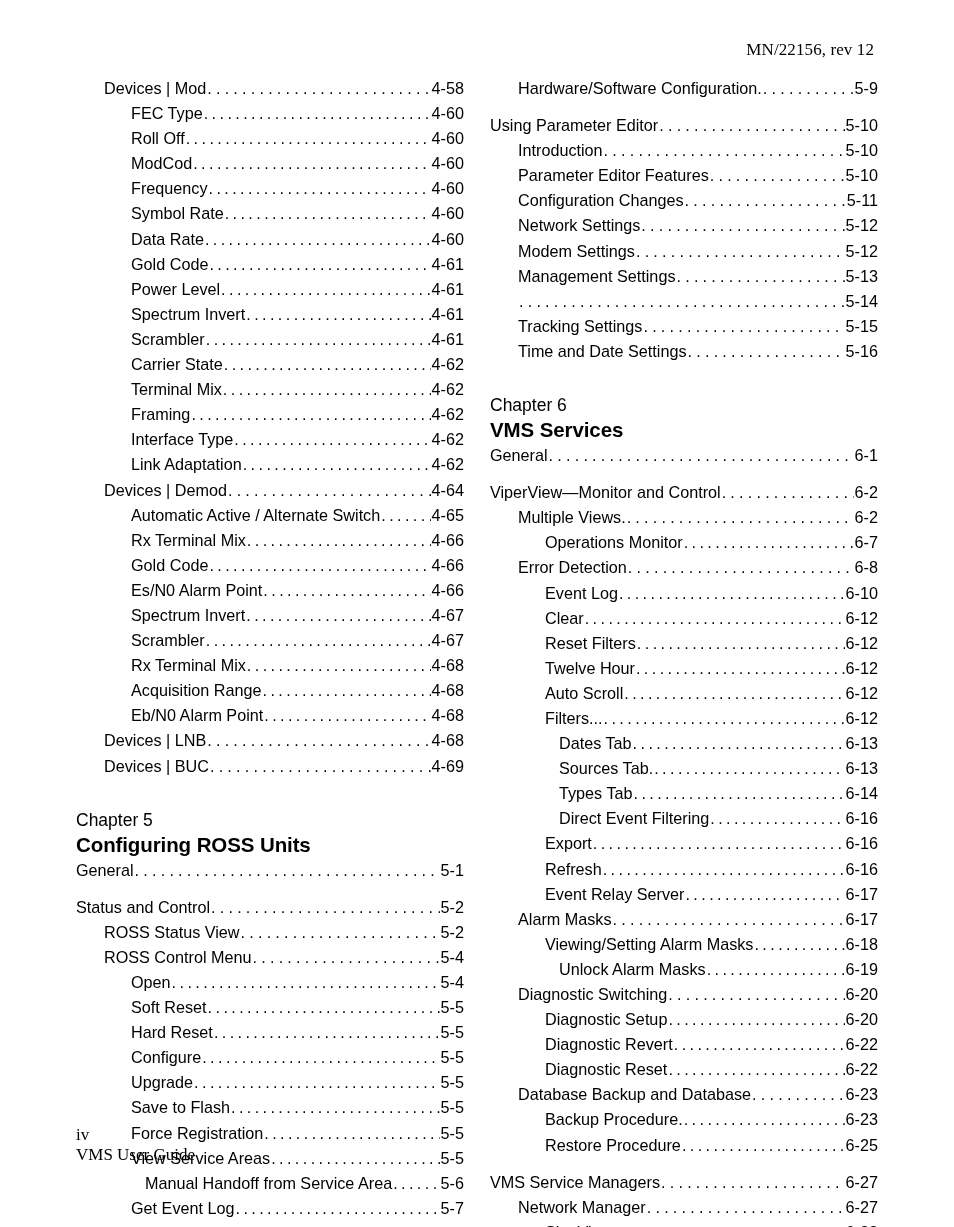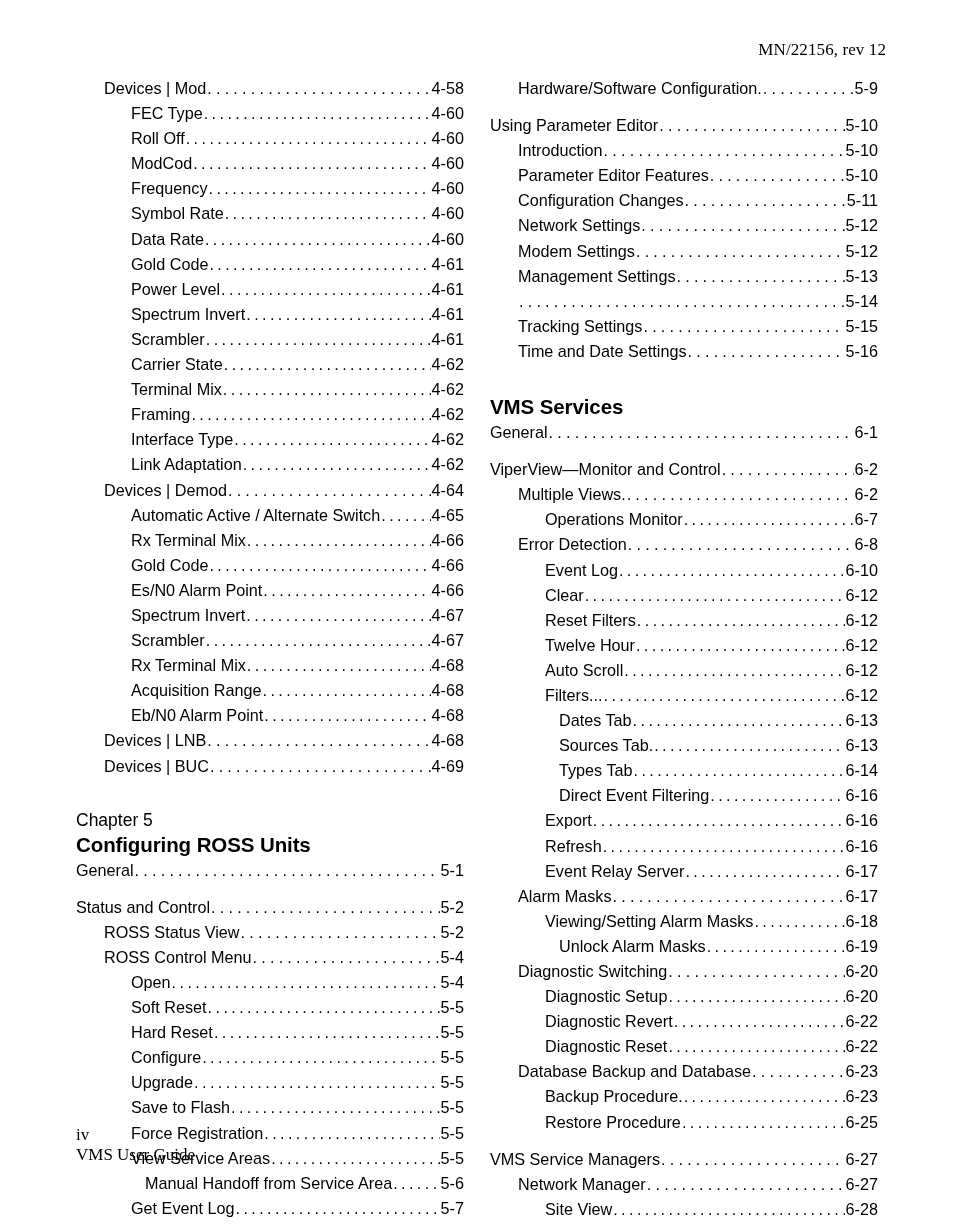--- a/index.html
+++ b/index.html
@@ -16,21 +16,21 @@
     overflow: hidden;
   }
   .page {
     position: absolute;
     inset: 0;
   }
   
   .running-head {
     position: absolute;
     top: 40px;
-    right: 68px;
+    right: 80px;
     font-family: "Liberation Serif", serif;
     font-size: 17px;
     letter-spacing: 0.1px;
     white-space: nowrap;
   }
   
   .columns {
     position: absolute;
     top: 76px;
     left: 0;
@@ -397,20 +397,21 @@
             <span class="leader">........................................................................</span>
             <span class="pageno">5-15</span>
           </div>
           <div class="toc-entry lvl1">
             <span class="label">Time and Date Settings</span>
             <span class="leader">........................................................................</span>
             <span class="pageno">5-16</span>
           </div>
         </div>
       <div class="chapter-block gap-chapter">
+        <div class="chapter-num">Chapter 6</div>
         <div class="chapter-title">VMS Services</div>
       </div>
       <div id="right-chapter-entries">
           <div class="toc-entry lvl0">
             <span class="label">General</span>
             <span class="leader">........................................................................</span>
             <span class="pageno">6-1</span>
           </div>
           <div class="toc-entry lvl0 gap">
             <span class="label">ViperView—Monitor and Control</span>

